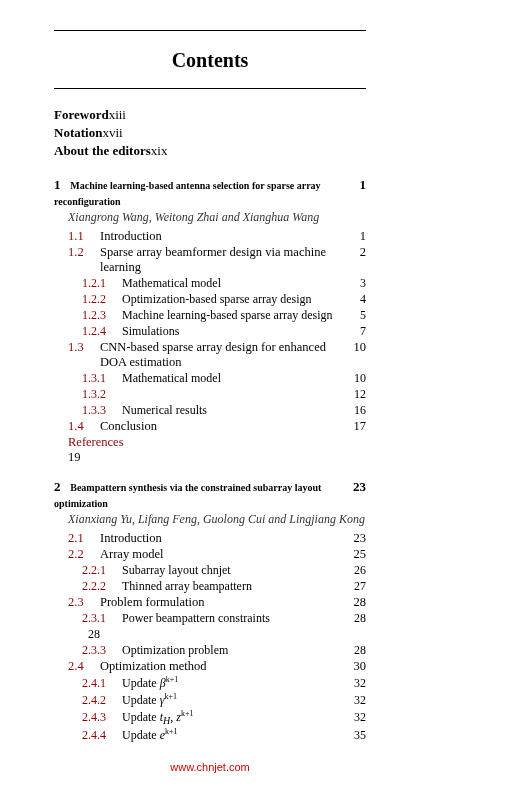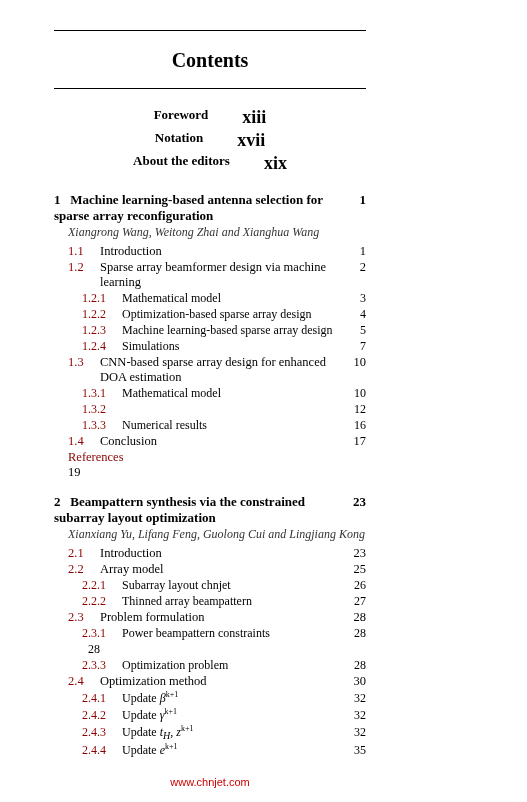--- a/index.html
+++ b/index.html
@@ -37,31 +37,29 @@
       font-family: "Times New Roman", Times, serif;
     }
     .content-area {
       margin-top: 18px;
     }
     .front-matter {
       margin-bottom: 18px;
     }
     .front-matter-row {
       display: flex;
-      justify-content: center;
+      justify-content: flex-start;
       margin-bottom: 2px;
-      gap: 34px;
     }
     .fm-label {
       font-weight: bold;
       font-size: 13px;
     }
     .fm-page {
-      font-size: 18px;
-      font-weight: bold;
+      font-size: 13px;
     }
     .chapter-block {
       margin-bottom: 14px;
     }
     .chapter-header {
       display: flex;
       justify-content: space-between;
       align-items: flex-start;
       margin-bottom: 1px;
     }
@@ -69,21 +67,21 @@
       flex: 1;
       padding-right: 10px;
     }
     .chapter-num {
       font-weight: bold;
       font-size: 13px;
       display: inline;
     }
     .chapter-title-text {
       font-weight: bold;
-      font-size: 13px;
+      font-size: 10px;
       display: inline;
     }
     .chapter-page {
       font-weight: bold;
       font-size: 13px;
       white-space: nowrap;
     }
     .chapter-authors {
       font-style: italic;
       font-size: 12px;

